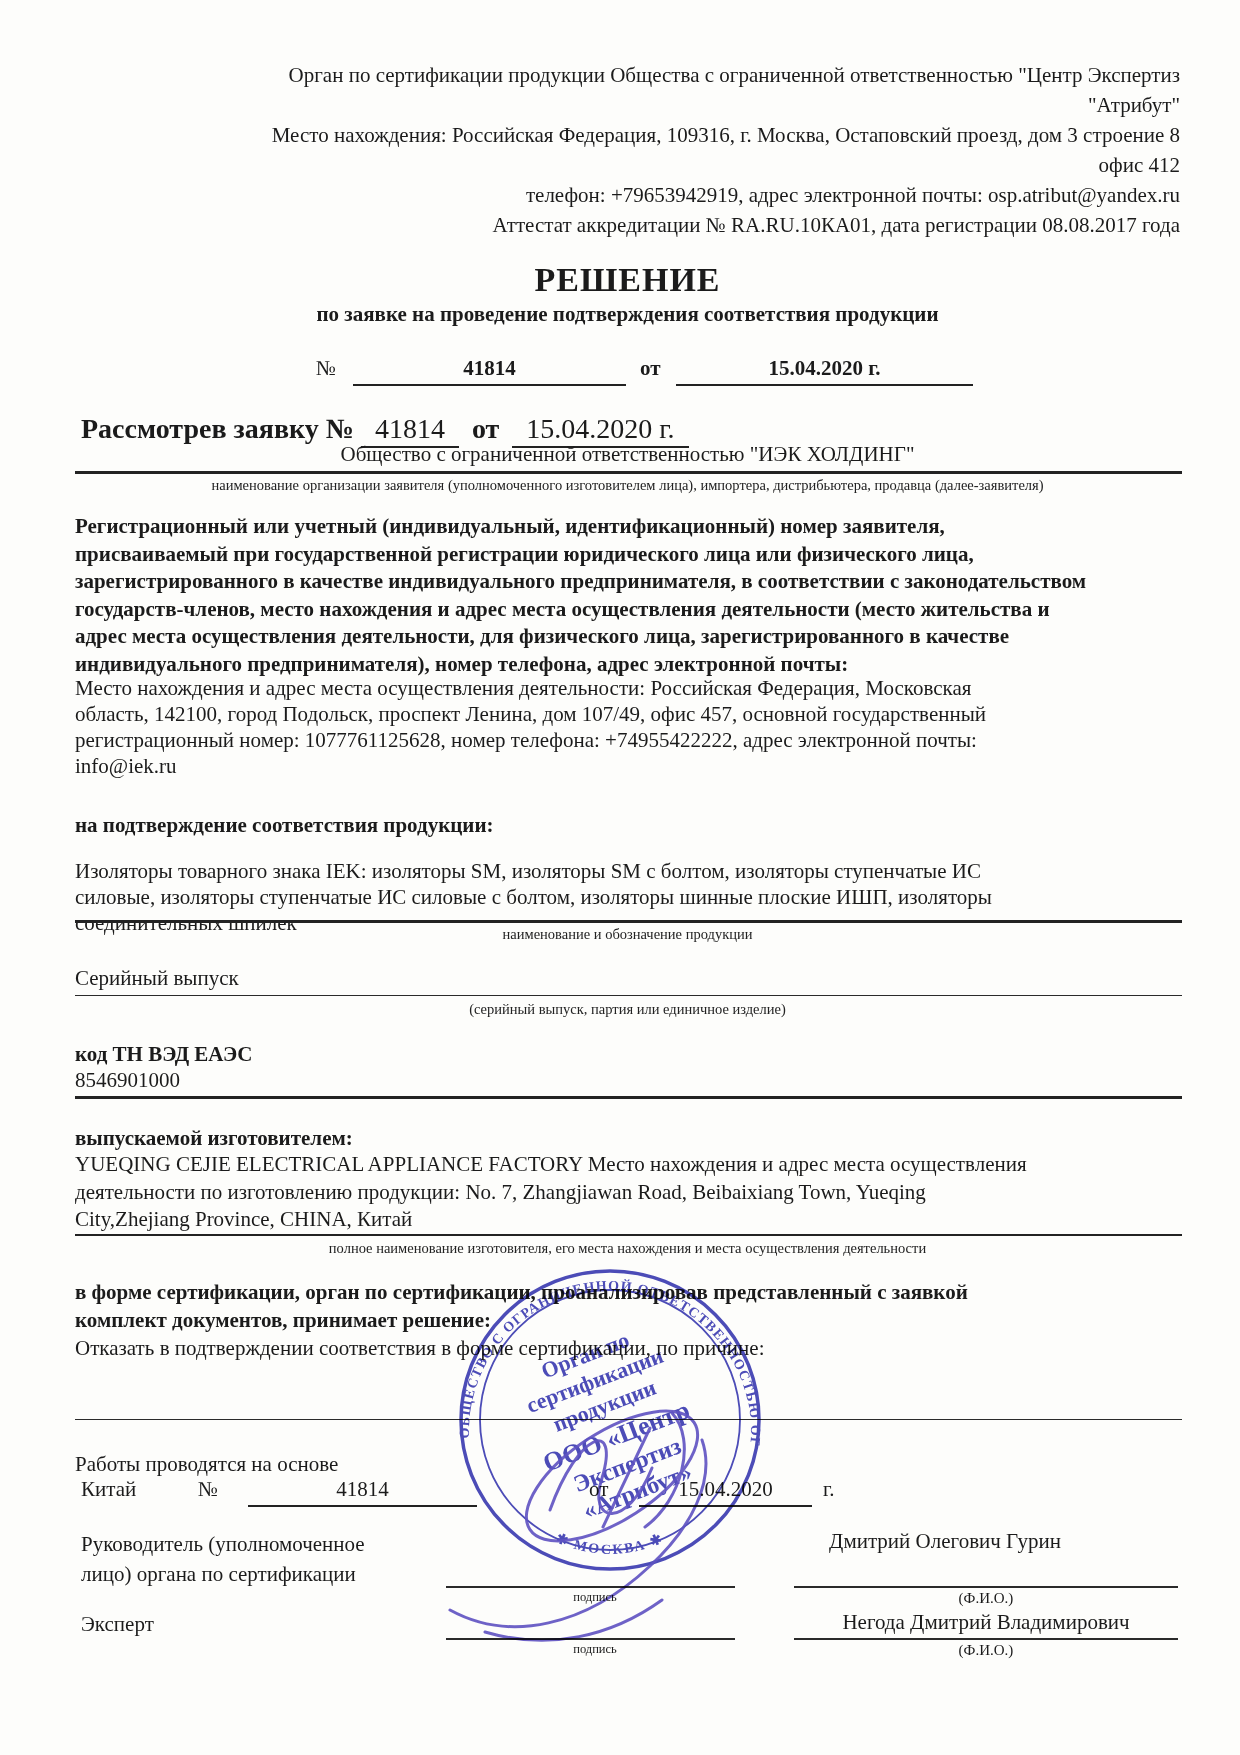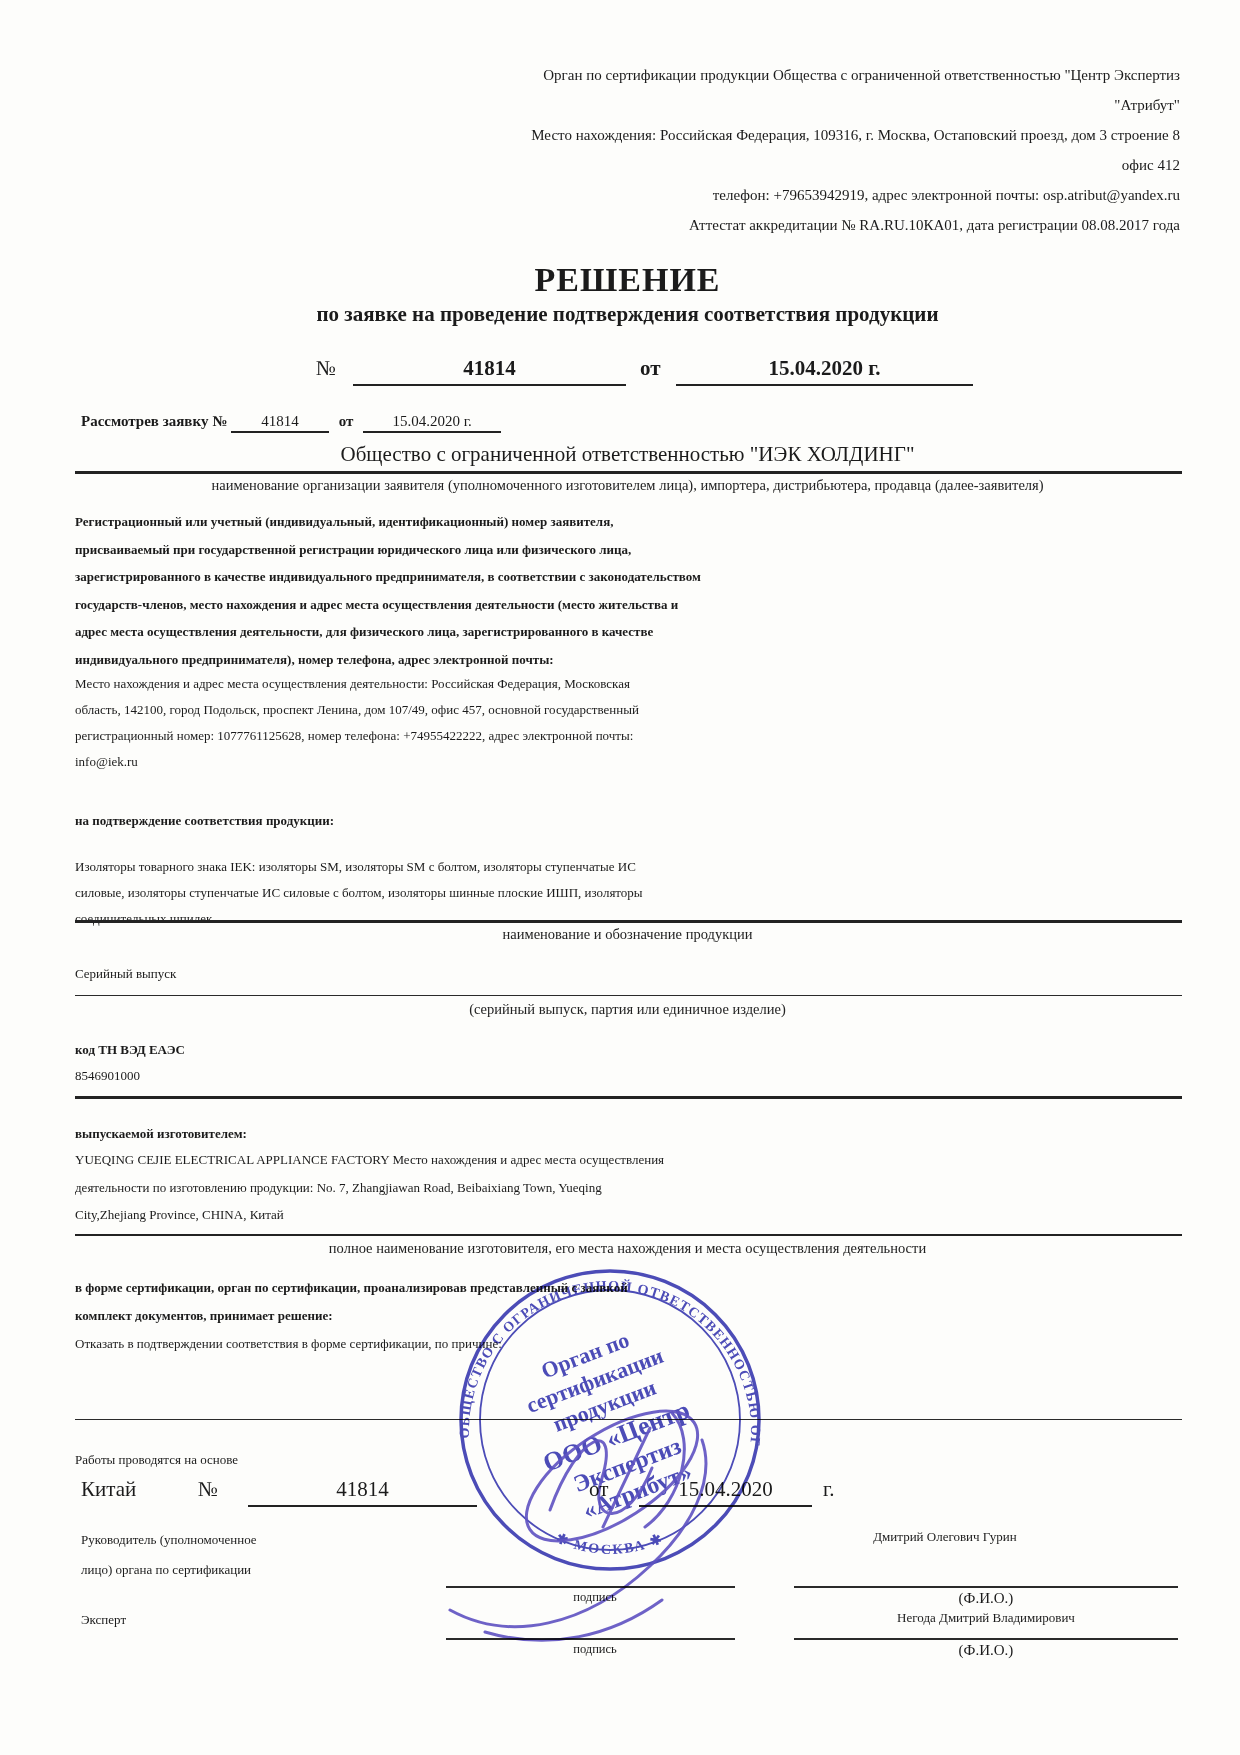--- a/index.html
+++ b/index.html
@@ -1,22 +1,22 @@
 <!DOCTYPE html>
 <html><head>
 <meta charset="utf-8">
 <style>
   html,body{margin:0;padding:0;background:#e8e8e8;}
   .page{position:relative;width:1240px;height:1755px;background:#fdfdfb;overflow:hidden;
         font-family:"Liberation Serif",serif;color:#1b1b1b;}
   .abs{position:absolute;}
   .content{left:75px;width:1105px;}
   .line{white-space:nowrap;}
-  .t21{font-size:15px;line-height:30px;}
-  .t20{font-size:13px;}
+  .t21{font-size:21px;line-height:30px;}
+  .t20{font-size:21px;}
   .bold{font-weight:bold;}
   .center{text-align:center;}
   .right{text-align:right;}
   .cap{font-size:14.5px;color:#222;}
   .rule{position:absolute;border-top:2.5px solid #232323;height:0;}
   .rulethin{position:absolute;border-top:1.6px solid #2a2a2a;height:0;}
   .field{position:absolute;text-align:center;border-bottom:2.2px solid #222;padding-bottom:3px;}
   .ifield{display:inline-block;text-align:center;border-bottom:2px solid #222;padding:0 14px 1px 14px;}
   .para .line{height:27.5px;}
   .para4 .line{height:26px;}
@@ -40,21 +40,21 @@
   <div class="abs content center bold" style="top:261px;font-size:34px;letter-spacing:1px;">РЕШЕНИЕ</div>
   <div class="abs content center bold" style="top:302px;font-size:21px;">по заявке на проведение подтверждения соответствия продукции</div>
 
   <div class="abs content" style="top:356px;height:40px;font-size:21px;">
     <span class="abs" style="left:241px;">№</span>
     <span class="field bold" style="left:278px;width:273px;">41814</span>
     <span class="abs bold" style="left:565px;">от</span>
     <span class="field bold" style="left:601px;width:297px;">15.04.2020 г.</span>
   </div>
 
-  <div class="abs content" style="top:413px;font-size:15px;">
+  <div class="abs content" style="top:413px;font-size:28px;">
     <span style="margin-left:6px;" class="bold">Рассмотрев заявку №</span>
     <span class="ifield" style="min-width:70px;">41814</span>
     <span class="bold" style="margin-left:6px;">от</span>
     <span class="ifield" style="min-width:110px;margin-left:6px;">15.04.2020 г.</span>
   </div>
 
   <div class="abs content center" style="top:442px;font-size:21px;">Общество с ограниченной ответственностью "ИЭК ХОЛДИНГ"</div>
   <div class="rule" style="left:75px;width:1107px;top:471px;border-top-width:3px;"></div>
   <div class="abs content center cap" style="top:477px;">наименование организации заявителя (уполномоченного изготовителем лица), импортера, дистрибьютера, продавца (далее-заявителя)</div>
 

